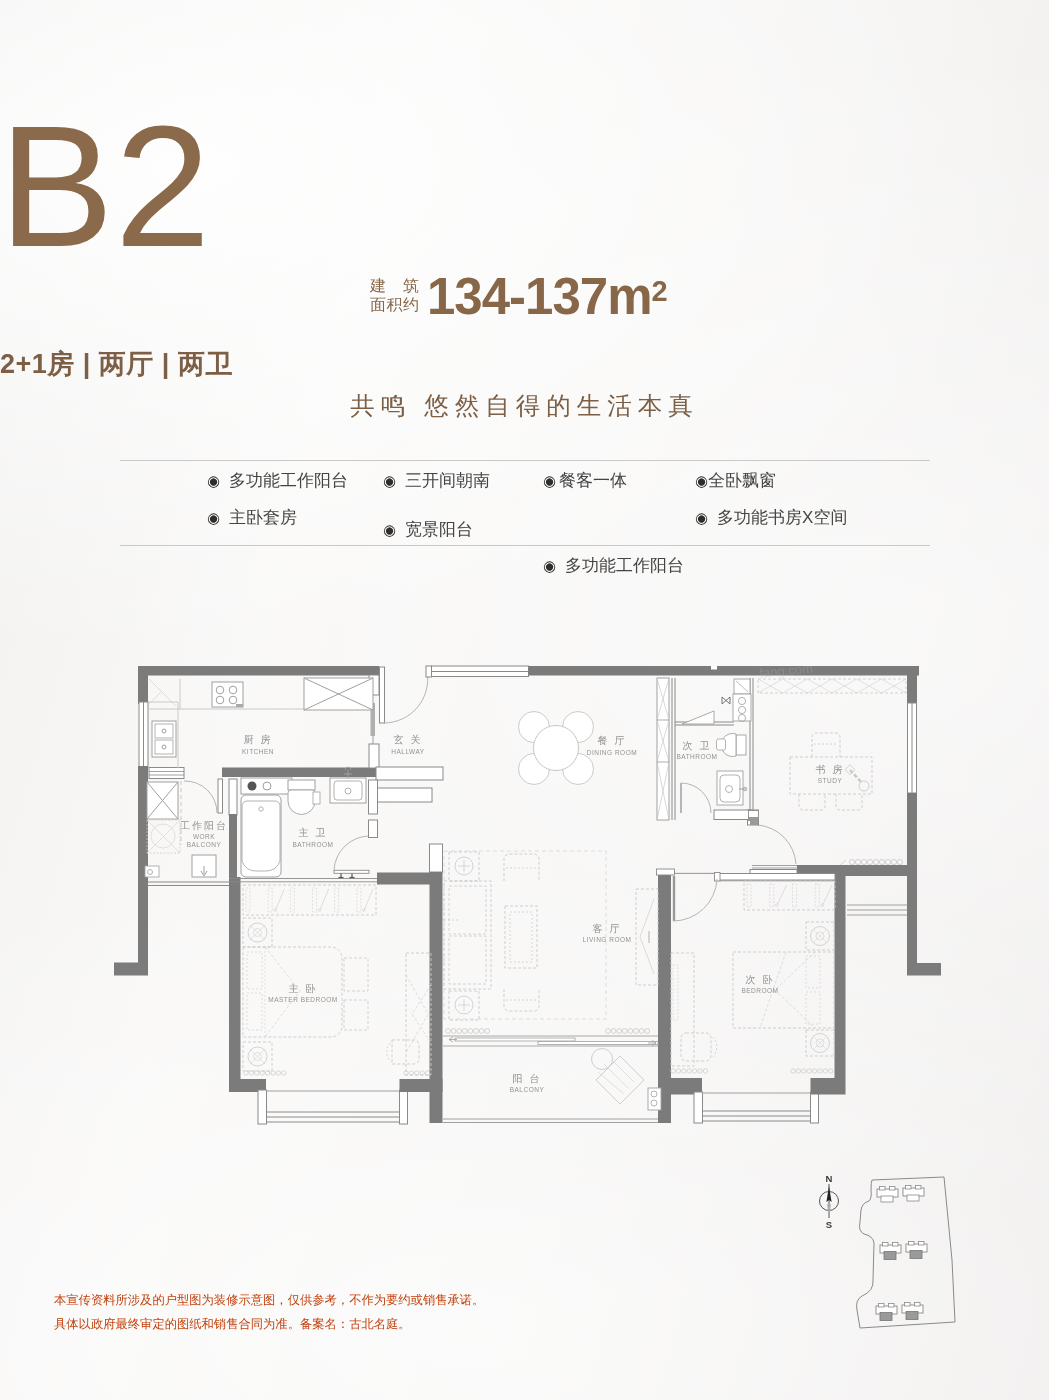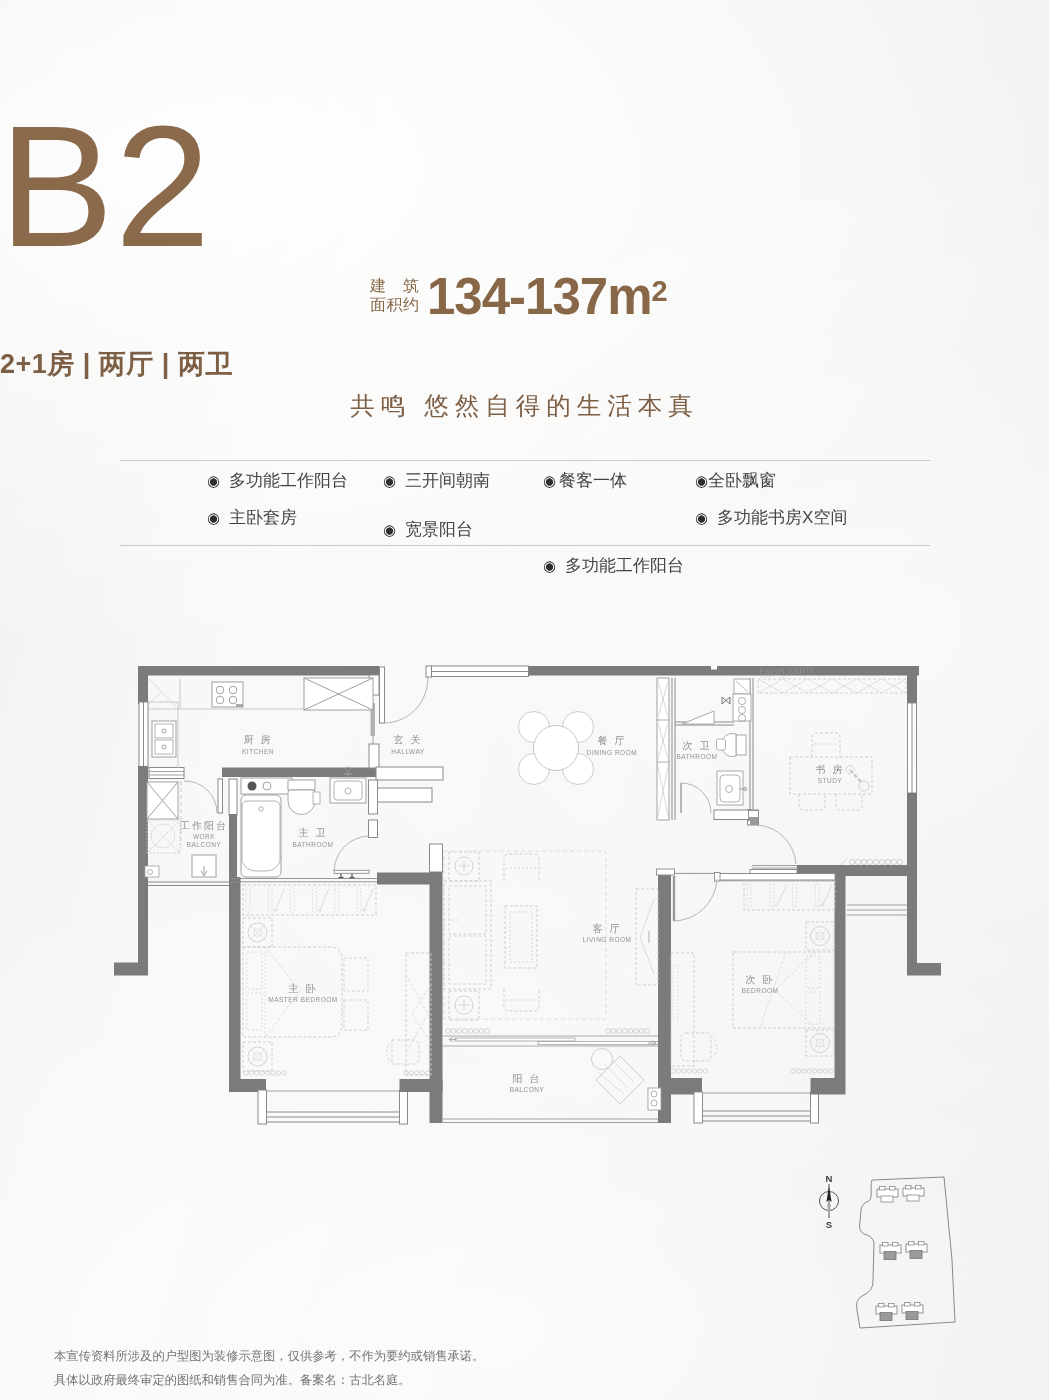--- a/index.html
+++ b/index.html
@@ -57,21 +57,21 @@
   <span class="abs" style="left:695px;top:0;"><span style="font-size:15px;color:#2e2d2b;">◉</span><span style="">全卧飘窗</span></span>
 </div>
 
 <div class="abs" style="left:0;top:506px;width:1049px;font-size:17px;color:#454442;">
   <span class="abs" style="left:207px;top:0;"><span style="font-size:15px;color:#2e2d2b;">◉</span><span style="margin-left:9px;">主卧套房</span></span>
   <span class="abs" style="left:383px;top:12px;"><span style="font-size:15px;color:#2e2d2b;">◉</span><span style="margin-left:9px;">宽景阳台</span></span>
   <span class="abs" style="left:543px;top:0;margin-top:48px;"><span style="font-size:15px;color:#2e2d2b;">◉</span><span style="margin-left:9px;">多功能工作阳台</span></span>
   <span class="abs" style="left:695px;top:0;"><span style="font-size:15px;color:#2e2d2b;">◉</span><span style="margin-left:9px;">多功能书房X空间</span></span>
 </div>
 
-<div class="abs" style="left:54px;top:1344px;font-size:12.3px;color:#737373;line-height:24px;">
+<div class="abs" style="left:54px;top:1288px;font-size:12.3px;color:#c2410c;line-height:24px;">
   本宣传资料所涉及的户型图为装修示意图，仅供参考，不作为要约或销售承诺。<br>
   具体以政府最终审定的图纸和销售合同为准。备案名：古北名庭。
 </div>
 
 <svg class="abs" style="left:0;top:630px;" width="1049" height="770" viewBox="0 630 1049 770" xmlns="http://www.w3.org/2000/svg">
 
 <rect x="138" y="666" width="241" height="9.5" fill="#7b7b7b" stroke="none" stroke-width="1"></rect>
 
 <rect x="379.5" y="667" width="5" height="56" fill="#fff" stroke="#8a8a8a" stroke-width="1"></rect>
 

